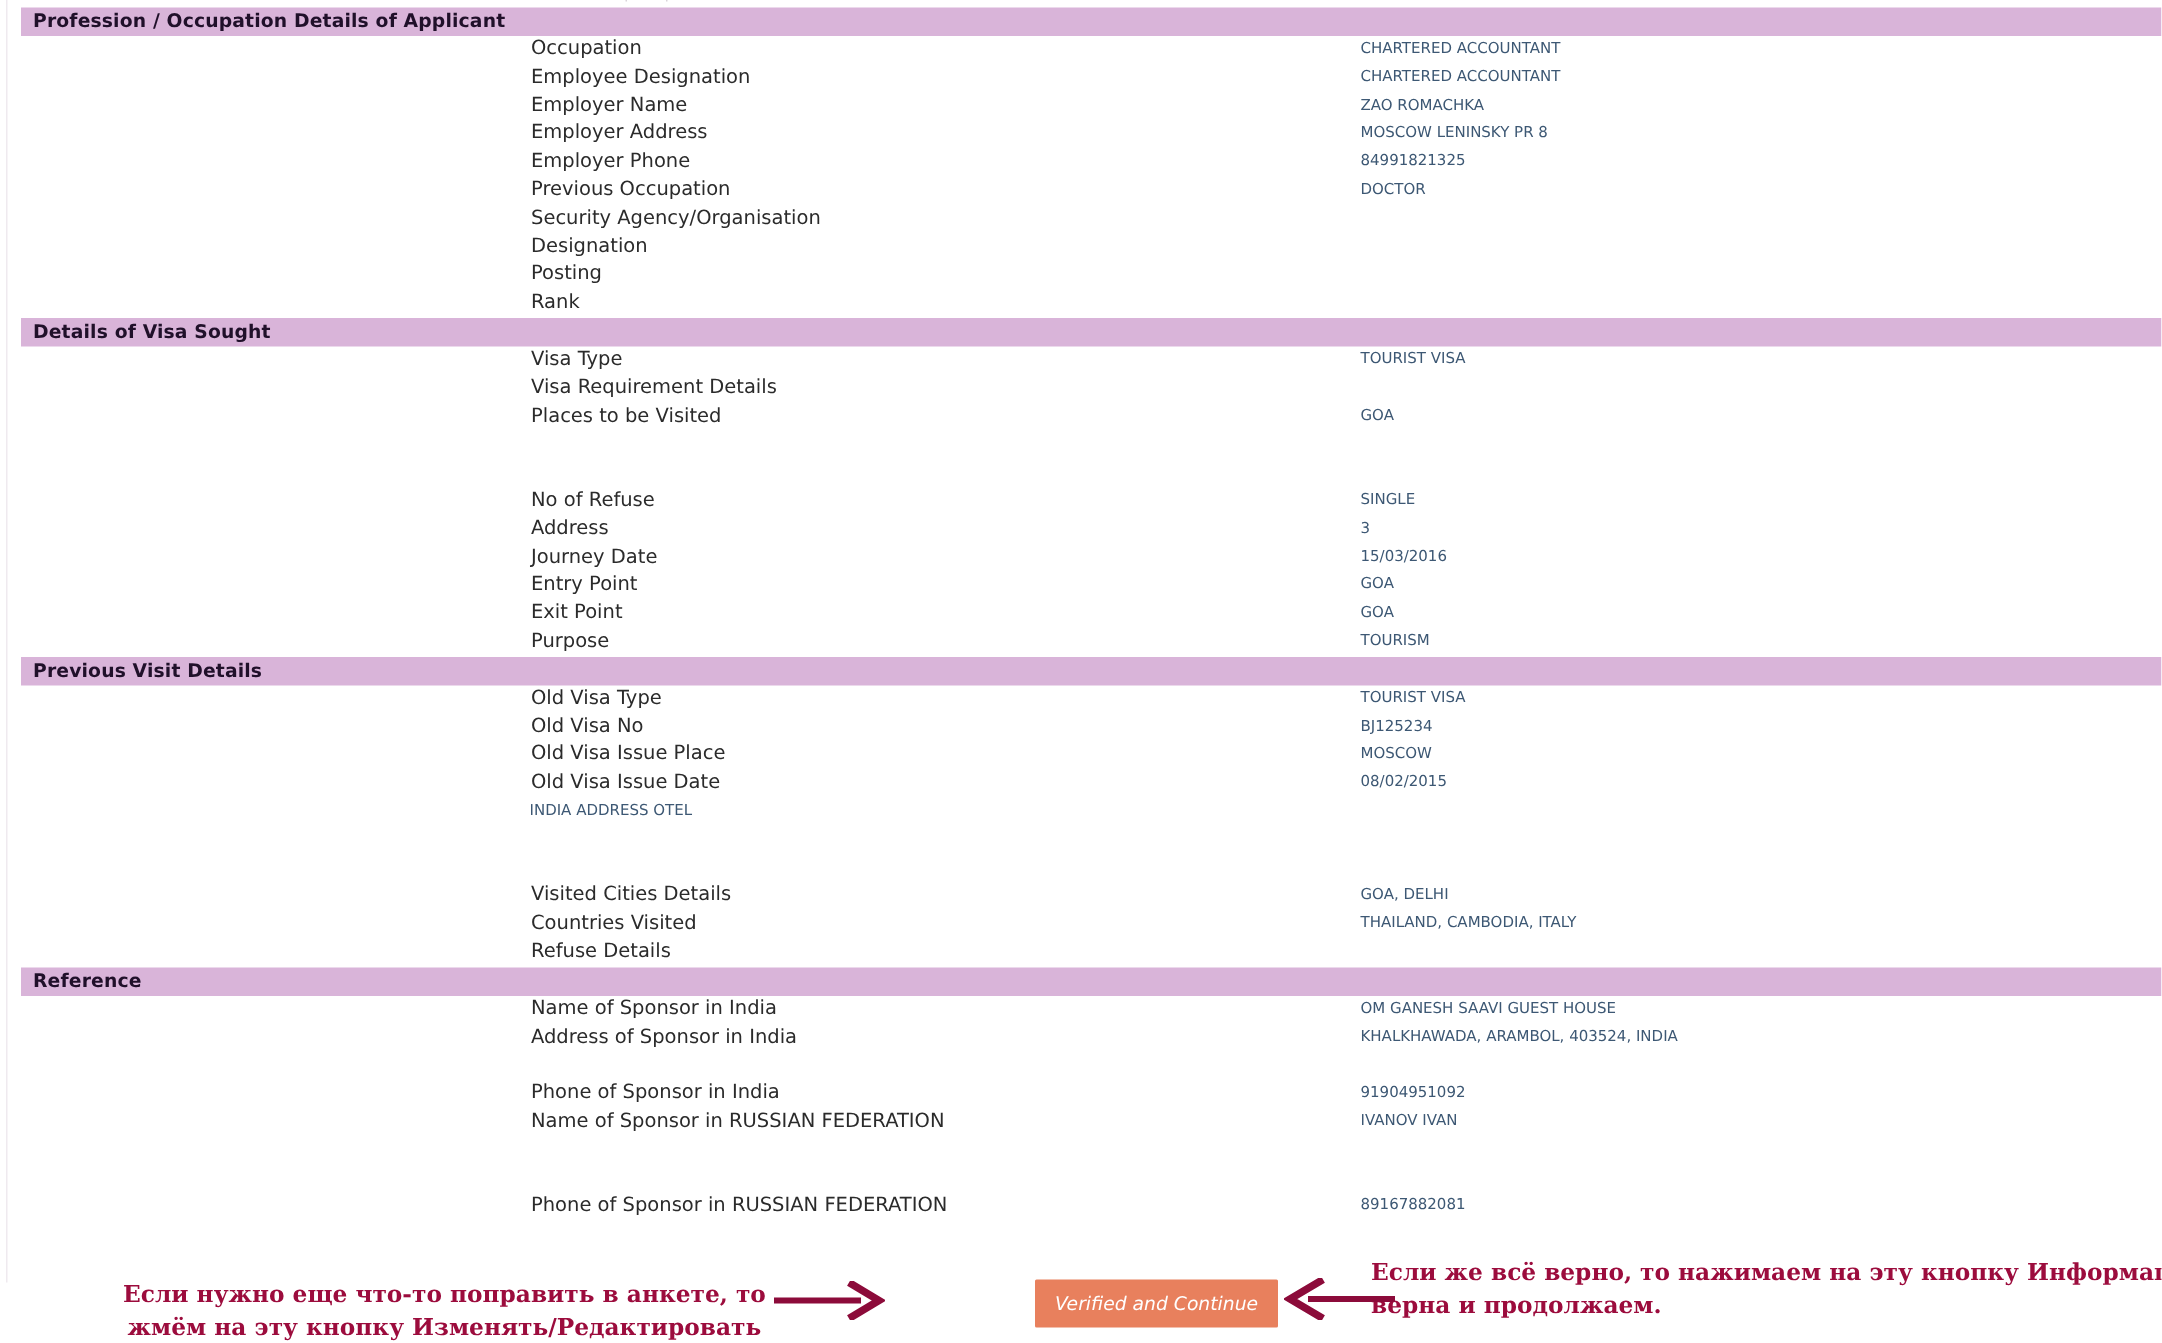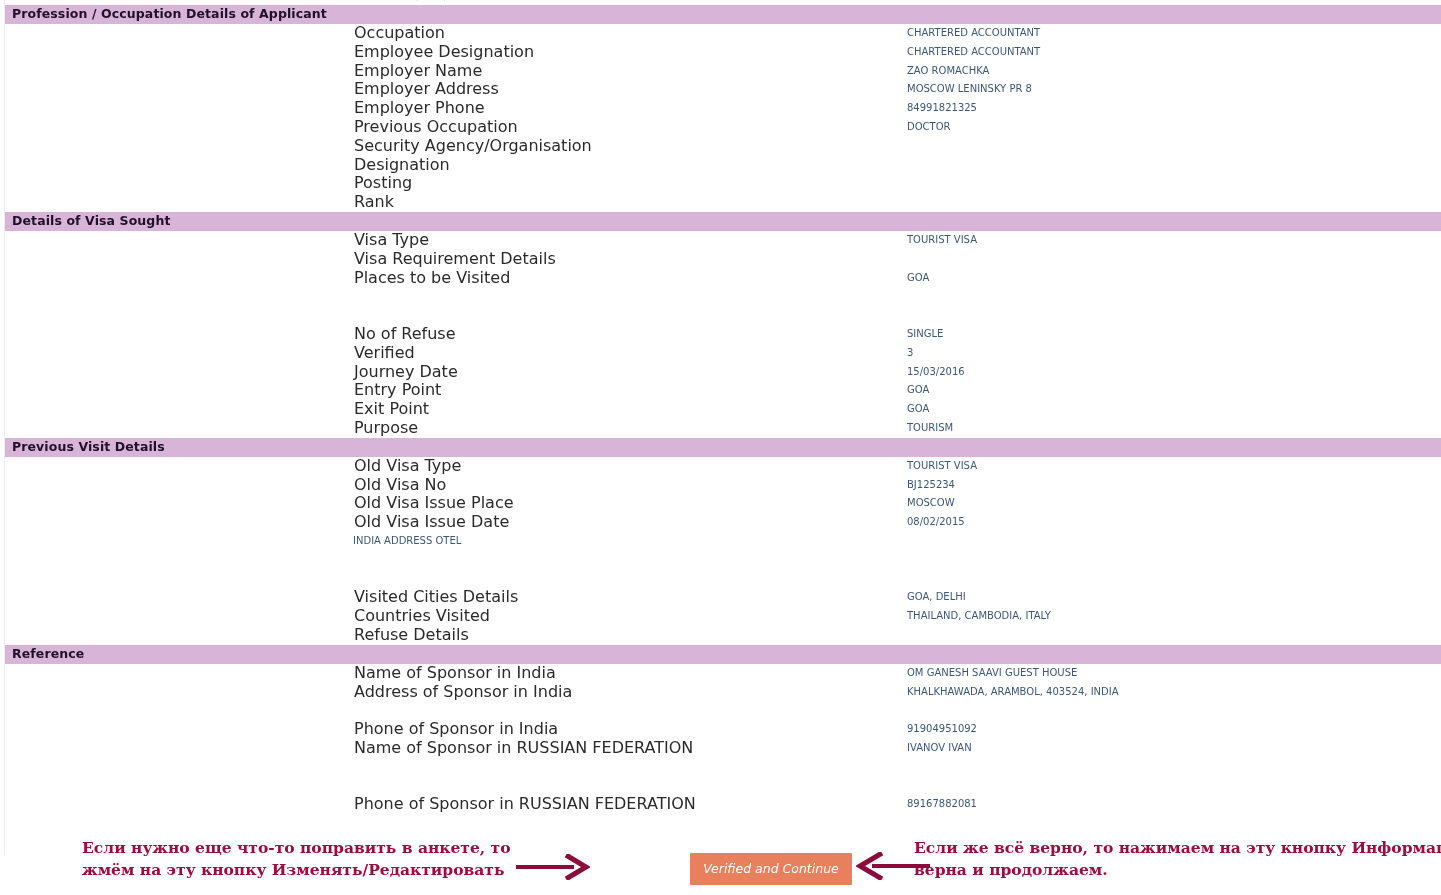--- a/index.html
+++ b/index.html
@@ -46,42 +46,42 @@
     border-left: 1px solid #d9d3d9;
     border-right: 1px solid #d9d3d9;
   }
   .section-header {
     background: #d9b4d9;
     color: #20102a;
     font-weight: bold;
     font-size: 12.5px;
     line-height: 16px;
     padding: 1px 0 2px 8px;
-    margin: 0 0 0 4px;
+    margin: 0 0 0 14px;
     height: 16px;
     box-sizing: content-box;
     letter-spacing: 0.1px;
   }
   .rows {
     padding: 0;
     margin: 0;
   }
   .row {
     display: flex;
     height: 18.8px;
     line-height: 18.8px;
     align-items: center;
     white-space: nowrap;
   }
   .row .label {
     width: 554px;
     padding-left: 354px;
     box-sizing: border-box;
     color: #2b2b2b;
-    font-size: 16px;
+    font-size: 13px;
   }
   .row .value {
     color: #3d5874;
     font-size: 10px;
     padding-left: 353px;
   }
   .row.spacer {
     height: 18.8px;
   }
   
@@ -96,21 +96,22 @@
     position: absolute;
     font-family: "DejaVu Serif", "Liberation Serif", serif;
     font-weight: bold;
     font-size: 15.5px;
     line-height: 22px;
     color: #9c0c3d;
     white-space: nowrap;
   }
   .note-left {
     left: 82px;
-    top: 5px;
+    top: 20px;
+    text-align: center;
   }
   .note-right {
     left: 914px;
     top: 5px;
   }
   .arrow {
     position: absolute;
   }
   .arrow svg { display: block; }
   .arrow-left-to-btn { left: 516px; top: 854px; }
@@ -212,21 +213,21 @@
           </div>
           <div class="row spacer">
             <div class="label"></div>
             <div class="value"></div>
           </div>
           <div class="row">
             <div class="label">No of Refuse</div>
             <div class="value">SINGLE</div>
           </div>
           <div class="row">
-            <div class="label">Verified</div>
+            <div class="label">Address</div>
             <div class="value">3</div>
           </div>
           <div class="row">
             <div class="label">Journey Date</div>
             <div class="value">15/03/2016</div>
           </div>
           <div class="row">
             <div class="label">Entry Point</div>
             <div class="value">GOA</div>
           </div>

